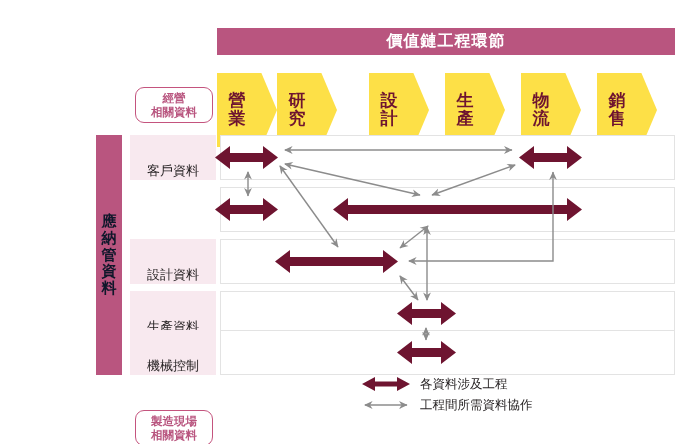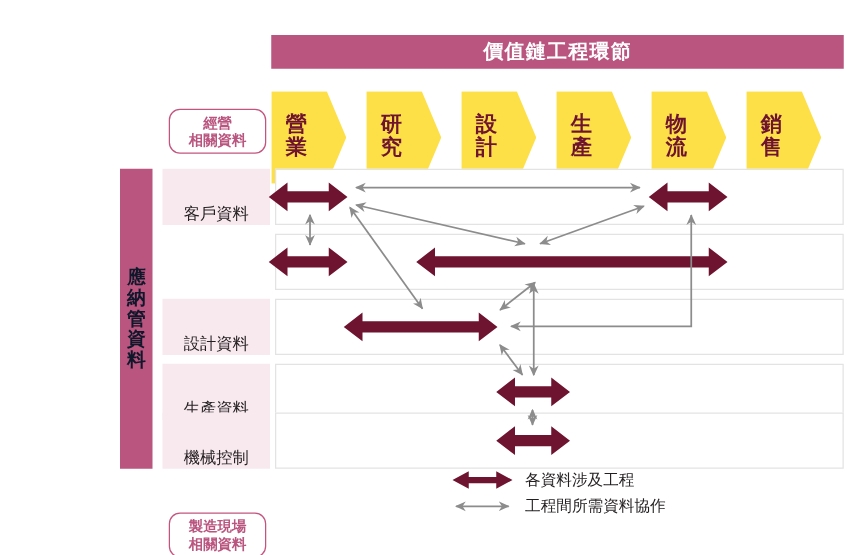--- a/index.html
+++ b/index.html
@@ -88,21 +88,21 @@
 <body>
 
 <div id="diagram">
 
   <div class="vchain-title">價值鏈工程環節</div>
 
   <div class="chevrons">
     <div class="chev" style="left:0px">
       <span class="ctext">營業</span>
     </div>
-    <div class="chev" style="left:76px">
+    <div class="chev" style="left:60px">
       <span class="ctext">研究</span>
     </div>
     <div class="chev" style="left:152px">
       <span class="ctext">設計</span>
     </div>
     <div class="chev" style="left:228px">
       <span class="ctext">生產</span>
     </div>
     <div class="chev" style="left:380px">
       <span class="ctext">銷售</span>

